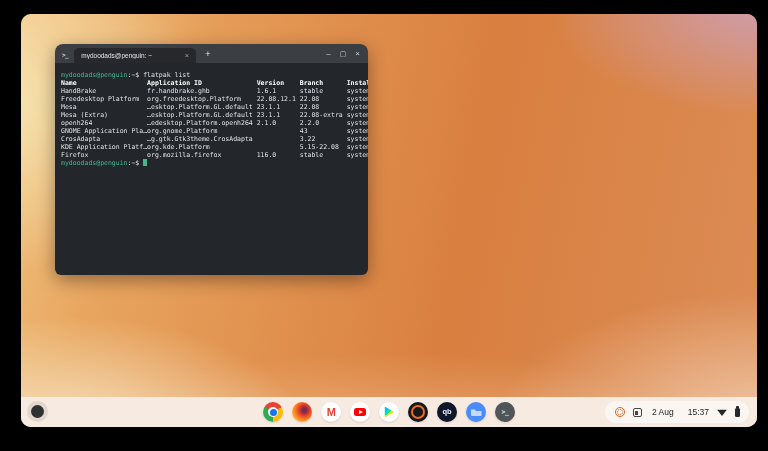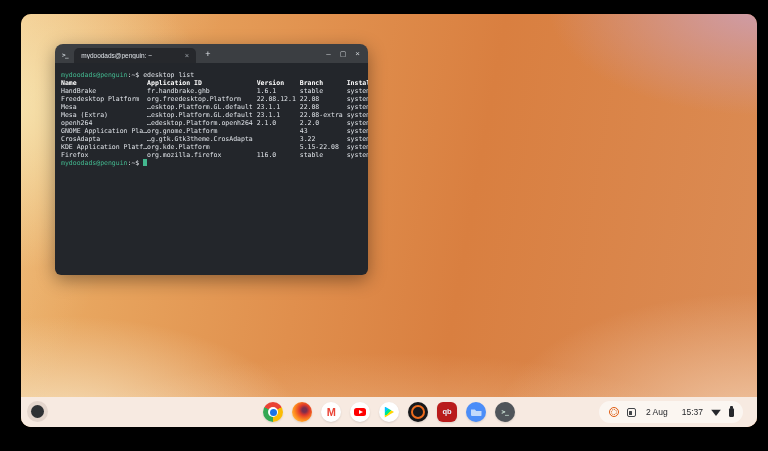--- a/index.html
+++ b/index.html
@@ -74,32 +74,32 @@
 
   .ic-play-store { background:#fff; }
   .ic-play-store::before { content:""; position:absolute; width:10px; height:11px;
     clip-path:polygon(8% 0, 100% 50%, 8% 100%);
     background:linear-gradient(140deg, #00c3ff 0 32%, #00e98c 32% 50%, #ffd500 50% 70%, #ff3a44 70% 100%); }
 
   .ic-handbrake { background:#17181b; }
   .ic-handbrake::before { content:""; position:absolute; width:10px; height:10px;
     border-radius:50%; border:2.5px solid #ed6c1e; }
 
-  .ic-qbittorrent { background:#b91c1c;border-radius:6px; }
+  .ic-qbittorrent { background:#0f172a; }
   .ic-qbittorrent .glyph { color:#eaf3fd; font:700 7.5px/1 "Liberation Sans", sans-serif; }
 
   .ic-files { background:#4b8df8; }
   .ic-files::before { content:""; position:absolute; width:11px; height:8px; background:#c2d9fb;
     clip-path:polygon(0 18%, 40% 18%, 52% 38%, 100% 38%, 100% 100%, 0 100%); border-radius:1px; }
 
   .ic-terminal { background:#50555a; }
   .ic-terminal .glyph { color:#d7efe0; font:700 6.5px/1 "DejaVu Sans Mono", monospace; letter-spacing:-0.5px; }
 
   
-  .status-area { position:absolute; right:14px; top:4px; height:22px;
+  .status-area { position:absolute; right:8px; top:4px; height:22px;
     background:rgba(255,255,255,0.55); border-radius:13px; display:flex;
     align-items:center; padding:0 9px 0 10px; gap:8px; }
   .rec-icon { width:10px; height:10px; border-radius:50%; border:1.5px solid #de5c12;
     position:relative; display:flex; align-items:center; justify-content:center; }
   .rec-icon::before { content:""; width:4px; height:4px; border-radius:50%;
     border:1px dotted #de5c12; }
   .capture-icon { width:9px; height:9px; border:1.2px solid #414549; border-radius:2px;
     position:relative; margin-right:2px; }
   .capture-icon::before { content:""; position:absolute; left:1px; bottom:1px;
     width:3.5px; height:3.5px; background:#414549; border-radius:0.5px; }
@@ -125,21 +125,21 @@
         <span class="tab-close">×</span>
       </div>
       <span class="new-tab">+</span>
       <div class="win-controls">
         <span>–</span>
         <span class="wc-max">▢</span>
         <span>×</span>
       </div>
     </div>
     <div class="term-body">
-      <pre><span class="p">mydoodads@penguin</span><span>:~$ edesktop list
+      <pre><span class="p">mydoodads@penguin</span><span>:~$ flatpak list
 </span><span class="hdr">Name                  Application ID              Version    Branch      Installation
 </span><span>HandBrake             fr.handbrake.ghb            1.6.1      stable      system
 </span><span>Freedesktop Platform  org.freedesktop.Platform    22.08.12.1 22.08       system
 </span><span>Mesa                  …esktop.Platform.GL.default 23.1.1     22.08       system
 </span><span>Mesa (Extra)          …esktop.Platform.GL.default 23.1.1     22.08-extra system
 </span><span>openh264              …edesktop.Platform.openh264 2.1.0      2.2.0       system
 </span><span>GNOME Application Pla…org.gnome.Platform                     43          system
 </span><span>CrosAdapta            …g.gtk.Gtk3theme.CrosAdapta            3.22        system
 </span><span>KDE Application Platf…org.kde.Platform                       5.15-22.08  system
 </span><span>Firefox               org.mozilla.firefox         116.0      stable      system

